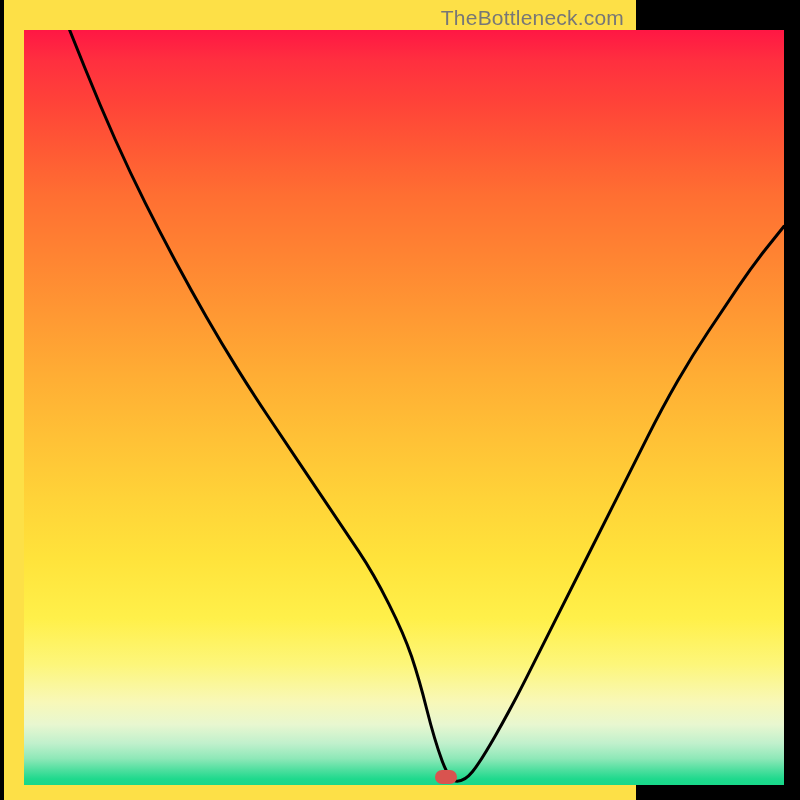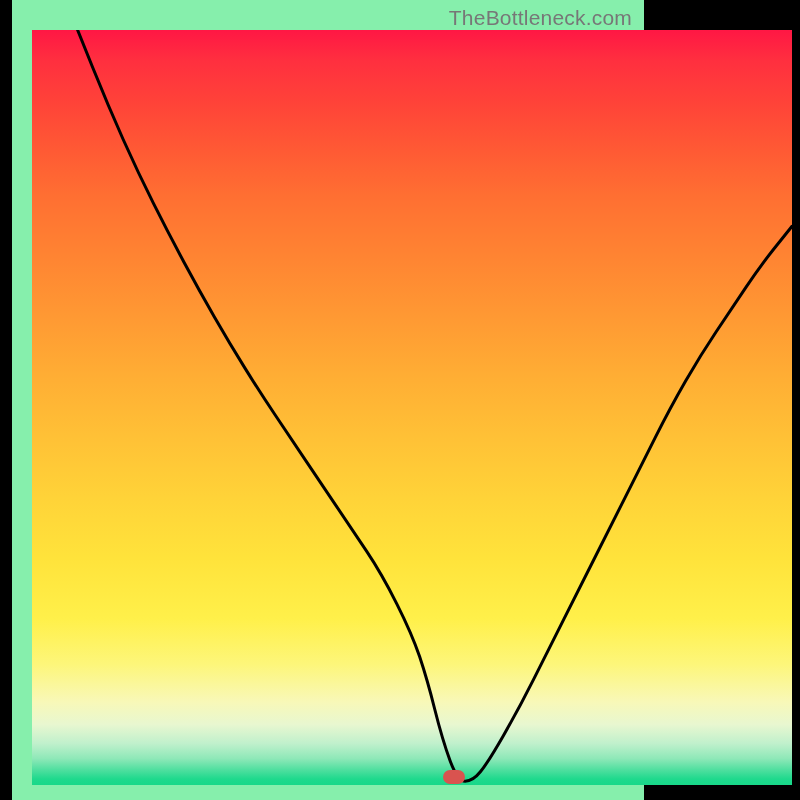--- a/index.html
+++ b/index.html
@@ -6,25 +6,25 @@
     margin: 0;
     padding: 0;
     width: 800px;
     height: 800px;
     background: #000;
     overflow: hidden;
     font-family: Arial, Helvetica, sans-serif;
   }
   .frame {
     position: absolute;
-    left: 12px;
+    left: 4px;
     top: 0;
     width: 632px;
     height: 800px;
-    background: #86efac;
+    background: #fde047;
   }
   .plot-area {
     position: absolute;
     left: 20px;
     top: 30px;
     width: 760px;
     height: 755px;
     overflow: hidden;
   }
   .gradient {

